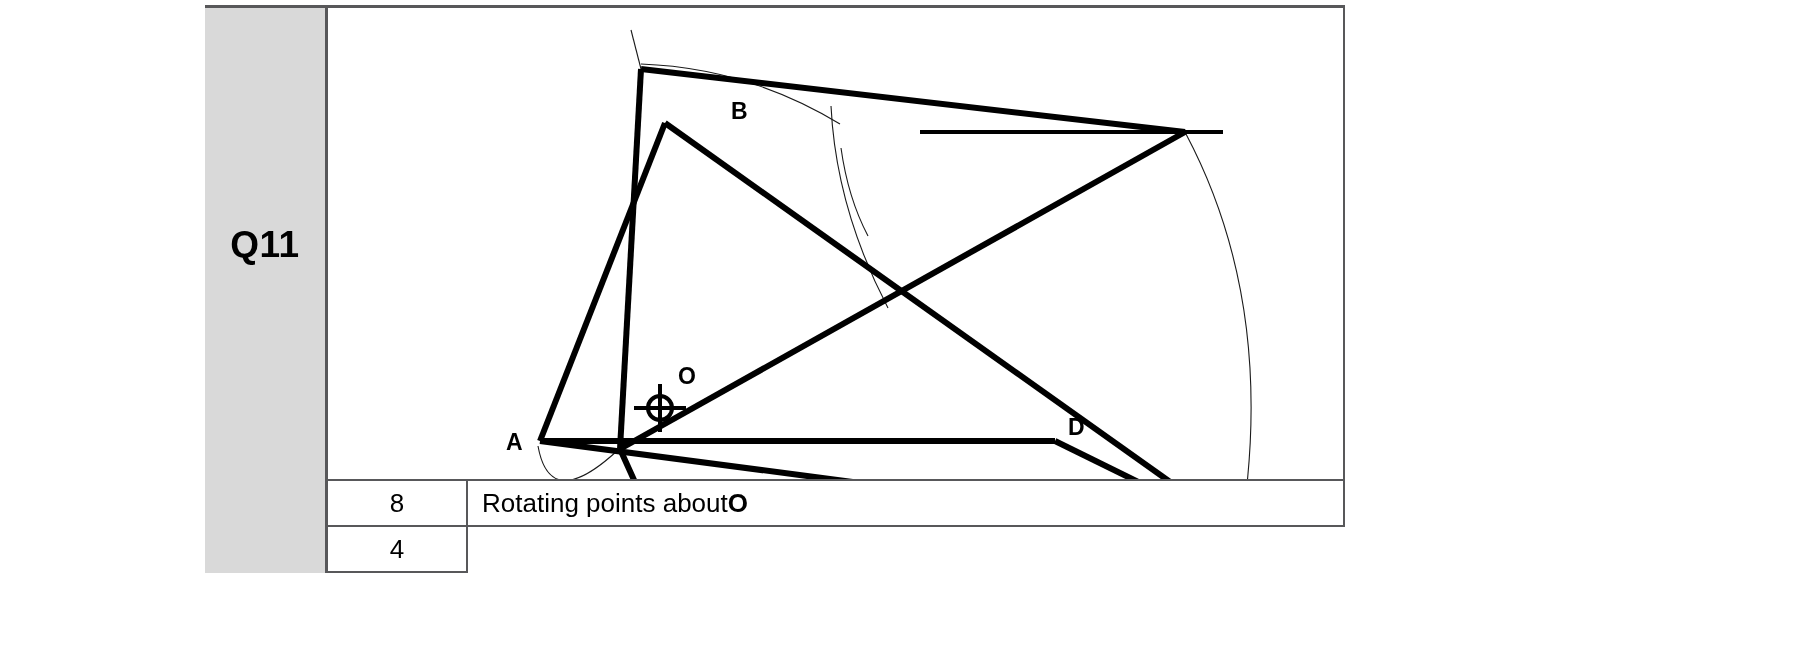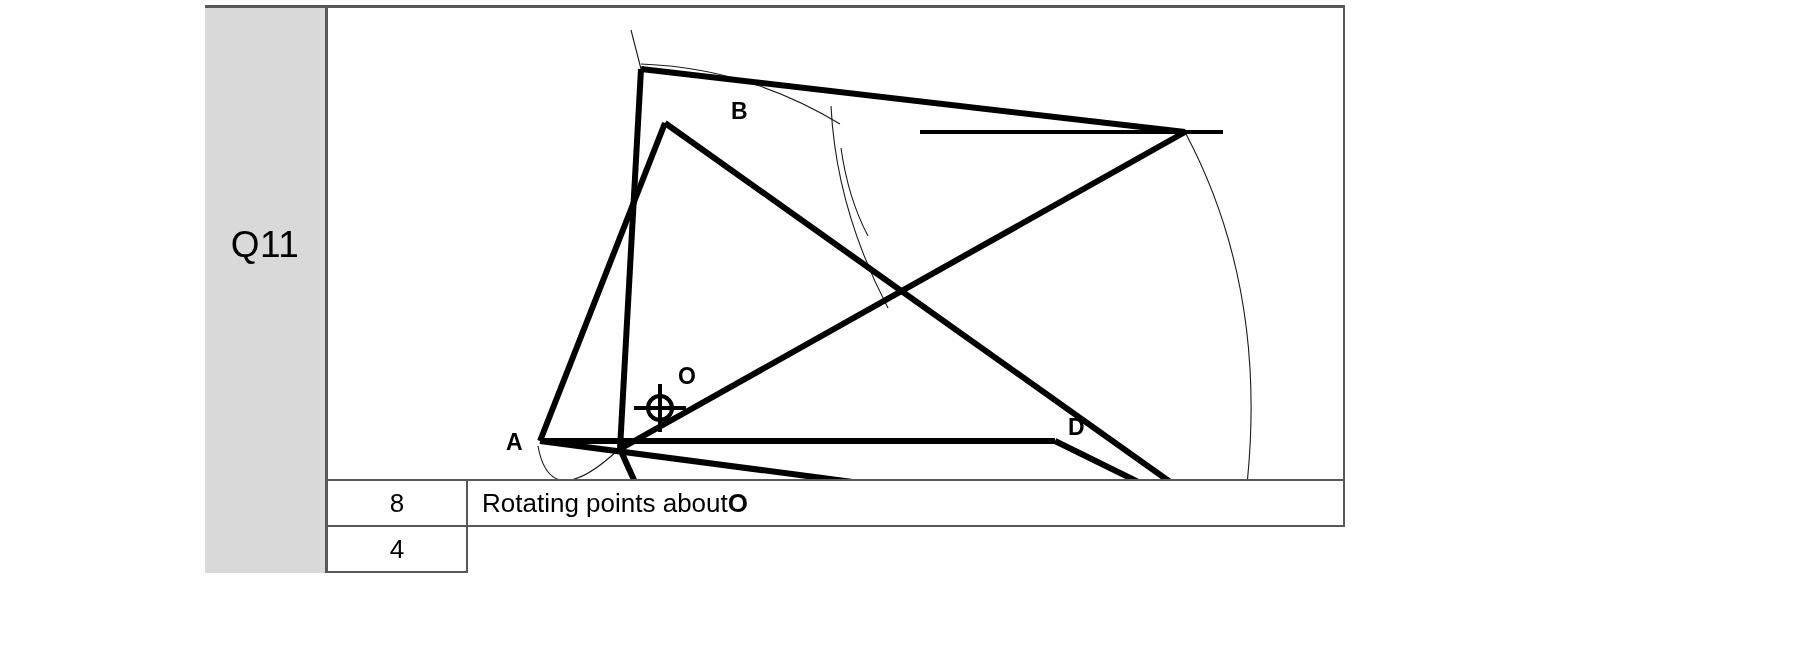--- a/index.html
+++ b/index.html
@@ -16,21 +16,21 @@
     box-sizing:border-box;
   }
   .row{display:flex;box-sizing:border-box;}
 
   .cell-qno{
     width:123px;
     background:#d9d9d9;
     border-right:3px solid #58585a;
     box-sizing:border-box;
     display:flex;align-items:center;justify-content:center;
-    font-weight:normal;font-size:37px;color:#000;
+    font-weight:bold;font-size:37px;color:#000;
     letter-spacing:.5px;
   }
   .cell-qno.spacer{border-right:3px solid #58585a;}
 
   
   .row-figure{height:473px;}
   .cell-figure{
     flex:1;
     position:relative;
     border-right:2px solid #58585a;

